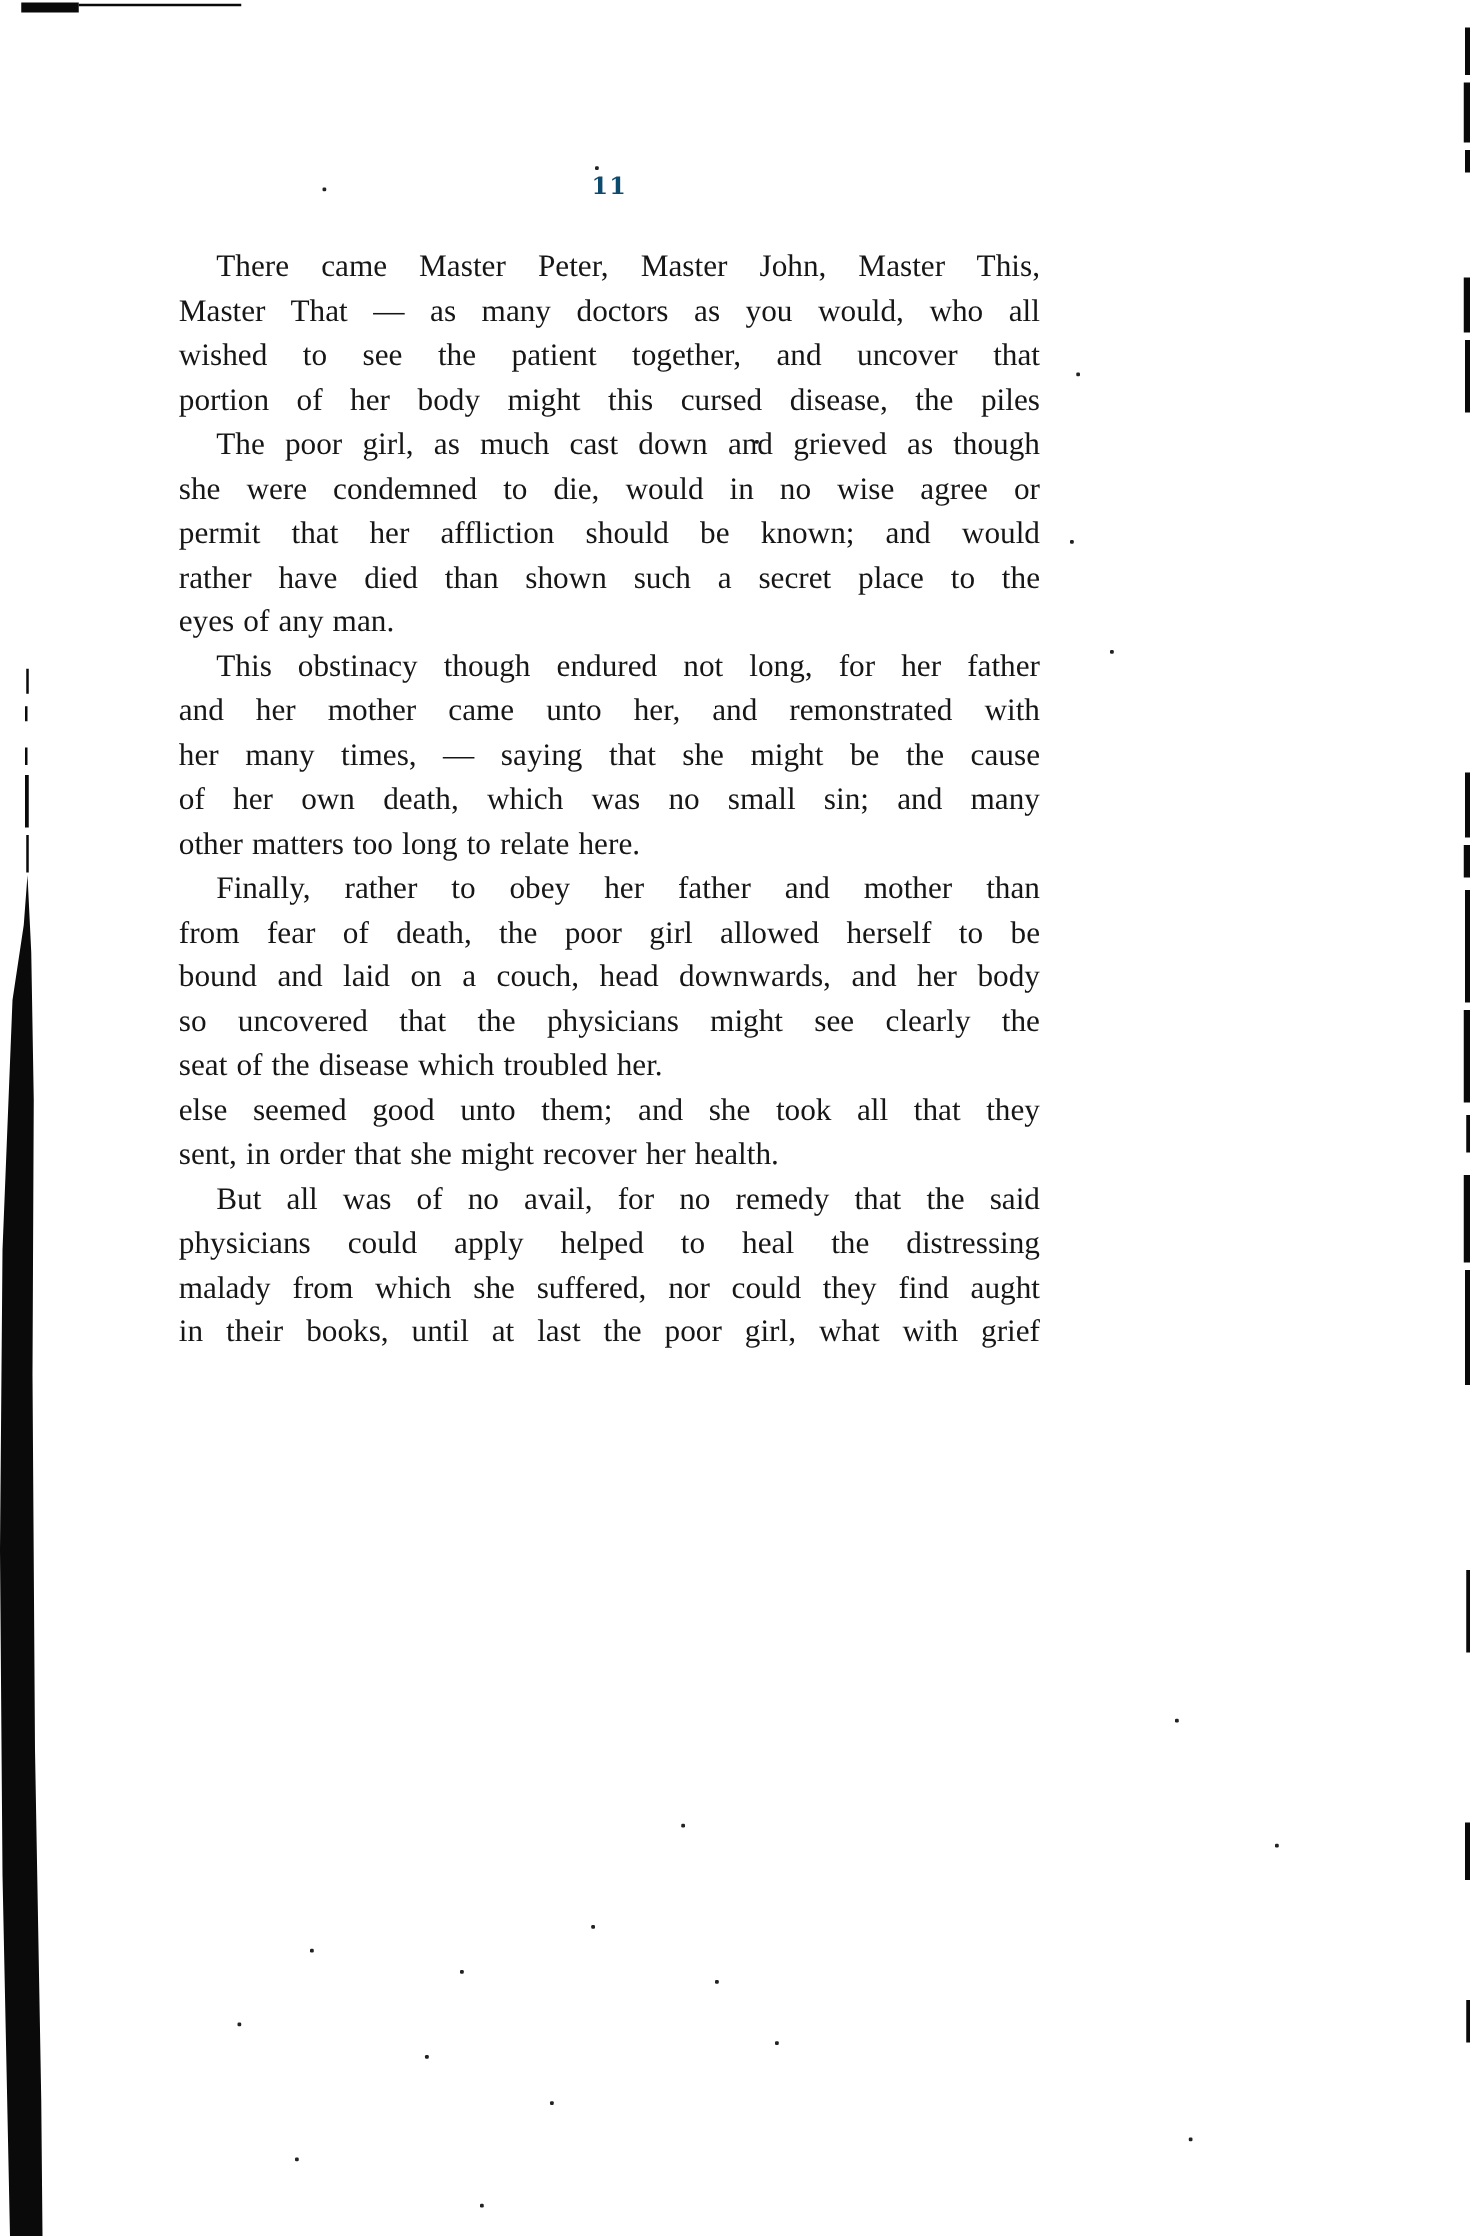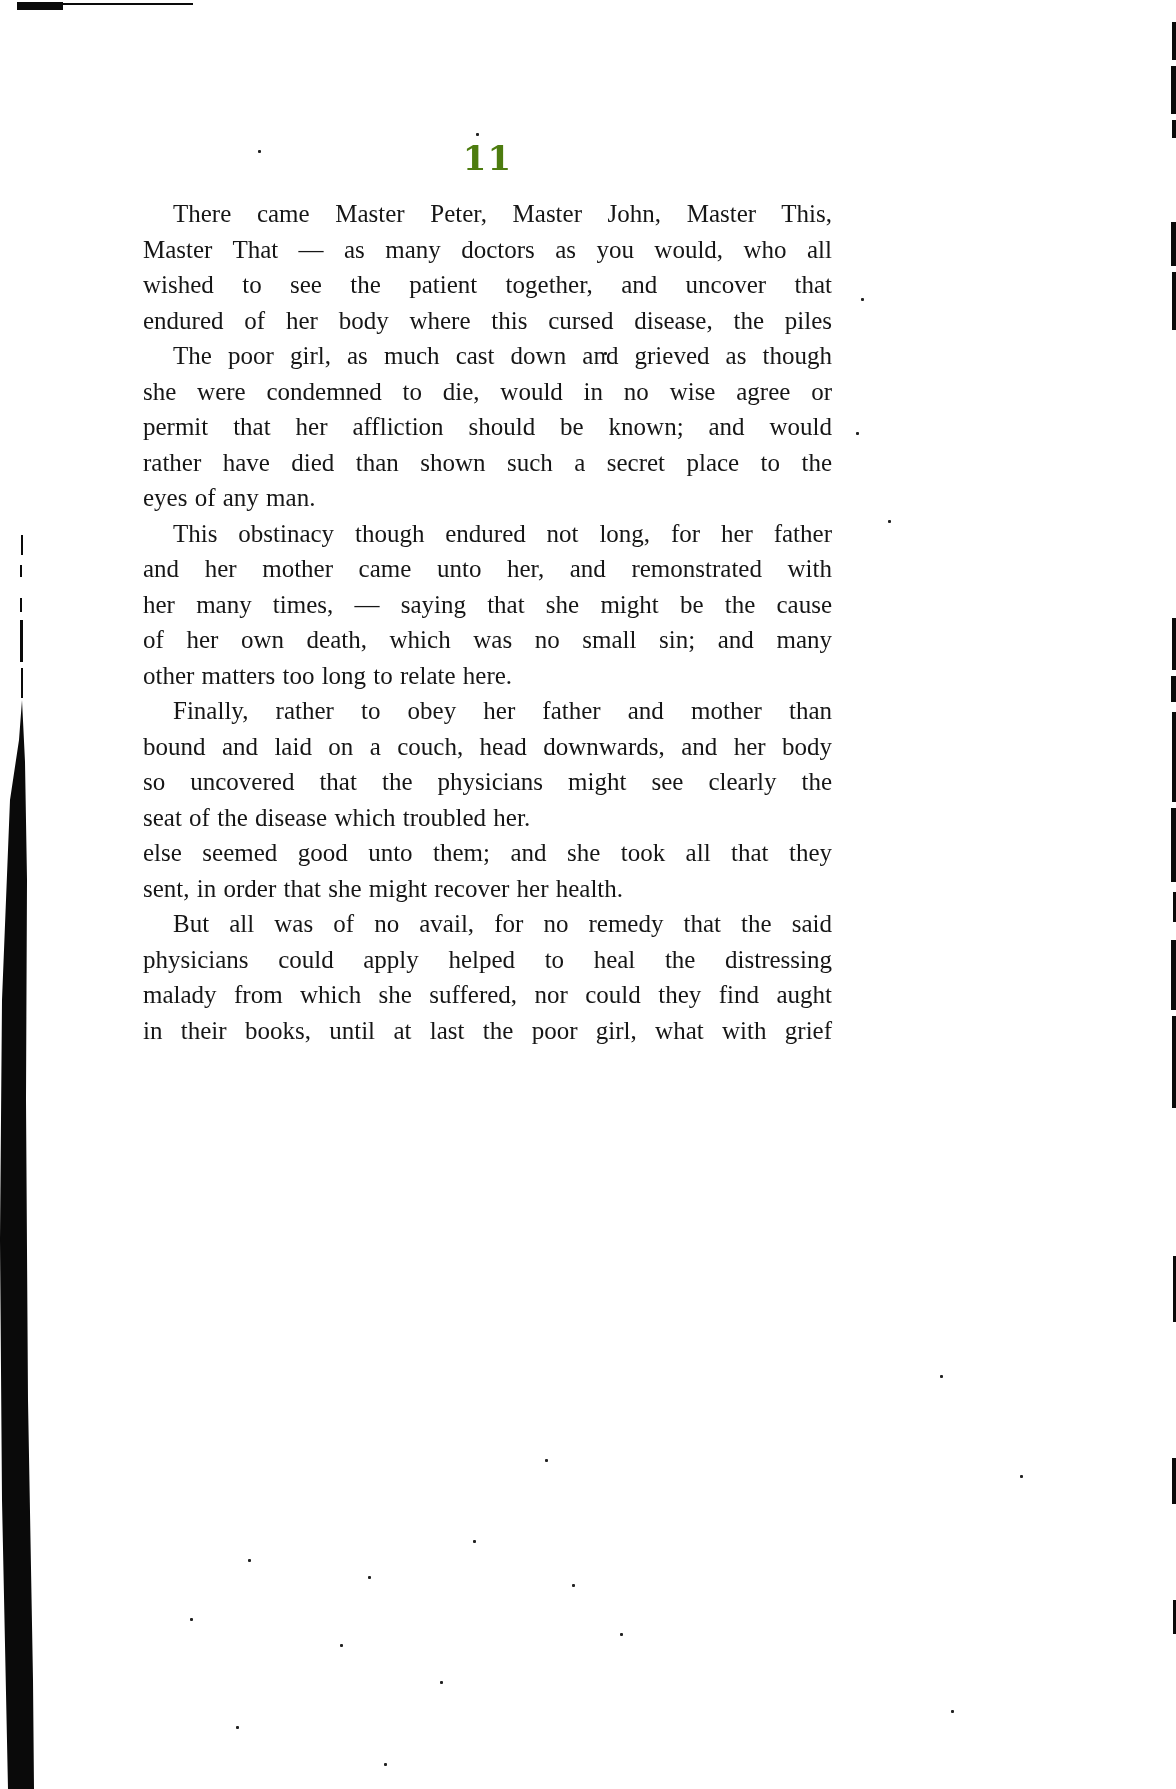--- a/index.html
+++ b/index.html
@@ -13,24 +13,24 @@
   .page {
     position: absolute; left: 0; top: 0;
     width: 1176px; height: 1789px;
     background: #ffffff;
     overflow: hidden;
   }
   .page-number {
     position: absolute;
     left: 143px; top: 138px; width: 689px;
     text-align: center;
-    font-size: 34px;
+    font-size: 19px;
     font-weight: bold;
     letter-spacing: 1px;
-    color: #4d7c0f;
+    color: #0c4a6e;
   }
   .text-block {
     position: absolute;
     left: 143px; top: 196px; width: 689px;
     font-size: 25px;
     color: #161616;
   }
   .paragraph { margin: 0; font-family: Liberation Serif, serif; }
   .line {
     line-height: 35.5px;
@@ -83,38 +83,39 @@
   <div class="artifact" style="left:1172px; top:1458px; width:4px; height:46px;"></div>
   <div class="artifact" style="left:1173px; top:1600px; width:3px; height:34px;"></div>
 
   <div class="page-number">11</div>
 
   <div class="text-block" id="text-block">
       <div class="paragraph">
         <div class="line first">There came Master Peter, Master John, Master This,</div>
         <div class="line">Master That — as many doctors as you would, who all</div>
         <div class="line">wished to see the patient together, and uncover that</div>
-        <div class="line">endured of her body where this cursed disease, the piles</div>
+        <div class="line">portion of her body might this cursed disease, the piles</div>
       </div>
       <div class="paragraph">
         <div class="line first">The poor girl, as much cast down and grieved as though</div>
         <div class="line">she were condemned to die, would in no wise agree or</div>
         <div class="line">permit that her affliction should be known; and would</div>
         <div class="line">rather have died than shown such a secret place to the</div>
         <div class="line last">eyes of any man.</div>
       </div>
       <div class="paragraph">
         <div class="line first">This obstinacy though endured not long, for her father</div>
         <div class="line">and her mother came unto her, and remonstrated with</div>
         <div class="line">her many times, — saying that she might be the cause</div>
         <div class="line">of her own death, which was no small sin; and many</div>
         <div class="line last">other matters too long to relate here.</div>
       </div>
       <div class="paragraph">
         <div class="line first">Finally, rather to obey her father and mother than</div>
+        <div class="line">from fear of death, the poor girl allowed herself to be</div>
         <div class="line">bound and laid on a couch, head downwards, and her body</div>
         <div class="line">so uncovered that the physicians might see clearly the</div>
         <div class="line last">seat of the disease which troubled her.</div>
       </div>
       <div class="paragraph">
         <div class="line">else seemed good unto them; and she took all that they</div>
         <div class="line last">sent, in order that she might recover her health.</div>
       </div>
       <div class="paragraph">
         <div class="line first">But all was of no avail, for no remedy that the said</div>

